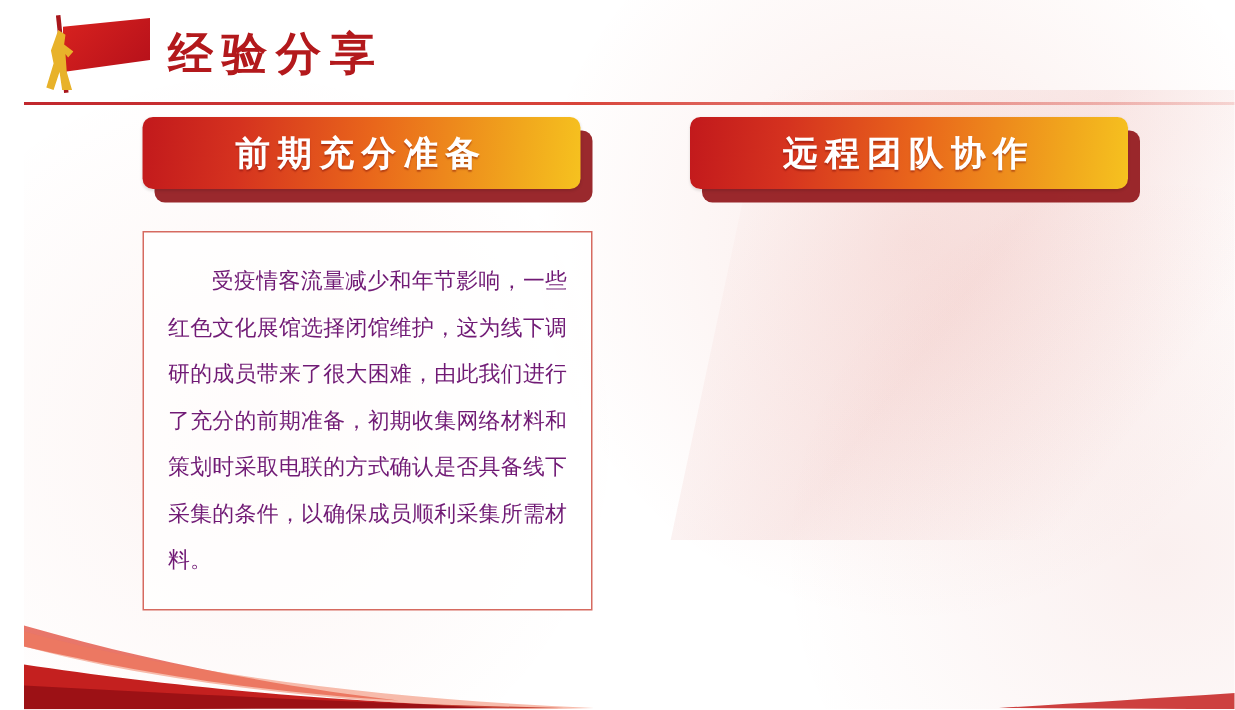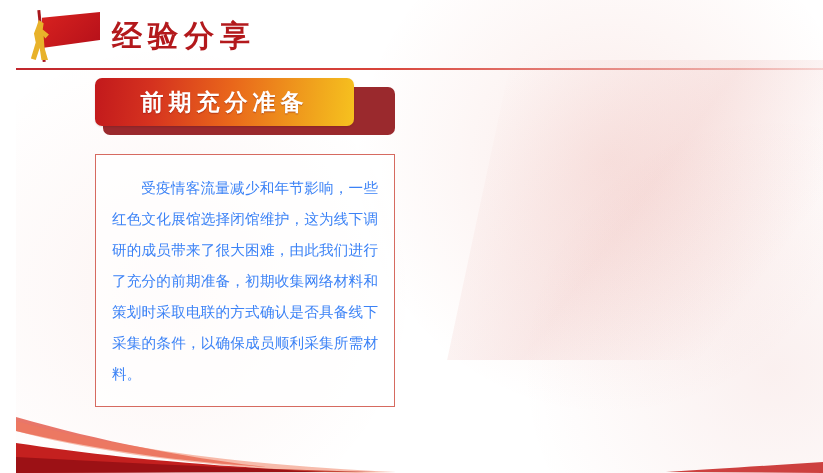--- a/index.html
+++ b/index.html
@@ -137,21 +137,21 @@
     width: 292px;
     height: 48px;
     background: #8f1216;
     border-radius: 7px;
     opacity: 0.9;
   }
   .banner {
     position: absolute;
     left: 0;
     top: 0;
-    width: 259px;
+    width: 292px;
     height: 48px;
     border-radius: 7px;
     background: linear-gradient(96deg, #c2191c 0%, #d5321f 22%, #e9661b 52%, #f1a81d 86%, #f6c21f 100%);
     display: flex;
     align-items: center;
     justify-content: center;
     box-shadow: 0 1px 2px rgba(0,0,0,0.12);
   }
   .banner-text {
     color: #ffffff;
@@ -166,21 +166,21 @@
     width: 300px;
     min-height: 253px;
     border: 1px solid #d66a60;
     box-sizing: border-box;
     padding: 18px 16px 14px 16px;
     background: rgba(255,255,255,0.72);
   }
   .body-text {
     font-size: 14.6px;
     line-height: 31px;
-    color: #3b82f6;
+    color: #701a75;
     text-indent: 2em;
     text-align: justify;
     margin: 0;
   }
 
   
   .ribbon {
     position: absolute;
     left: 0;
     bottom: 0;
@@ -216,20 +216,26 @@
         <div class="banner">
           <span class="banner-text">前期充分准备</span>
         </div>
       </div>
       <div class="textbox">
         <p class="body-text">受疫情客流量减少和年节影响，一些红色文化展馆选择闭馆维护，这为线下调研的成员带来了很大困难，由此我们进行了充分的前期准备，初期收集网络材料和策划时采取电联的方式确认是否具备线下采集的条件，以确保成员顺利采集所需材料。</p>
       </div>
     </div>
 
     <div class="column">
+      <div class="banner-wrap">
+        <div class="banner-shadow"></div>
+        <div class="banner">
+          <span class="banner-text">远程团队协作</span>
+        </div>
+      </div>
     </div>
 
   </div>
 
   <div class="ribbon">
     <svg width="823" height="86" viewBox="0 0 823 86" xmlns="http://www.w3.org/2000/svg">
       <path d="M0,86 L0,44 C70,60 150,74 250,80 C180,72 90,56 0,30 Z" fill="#e04a3a" opacity="0.75"></path>
       <path d="M0,86 L0,56 C80,68 170,78 300,84 L0,86 Z" fill="#c4201f"></path>
       <path d="M0,86 L0,70 C110,76 230,82 360,85 L0,86 Z" fill="#9c1115"></path>
       <path d="M823,86 L823,74 C760,78 700,82 650,85 L823,86 Z" fill="#c4201f" opacity="0.85"></path>

